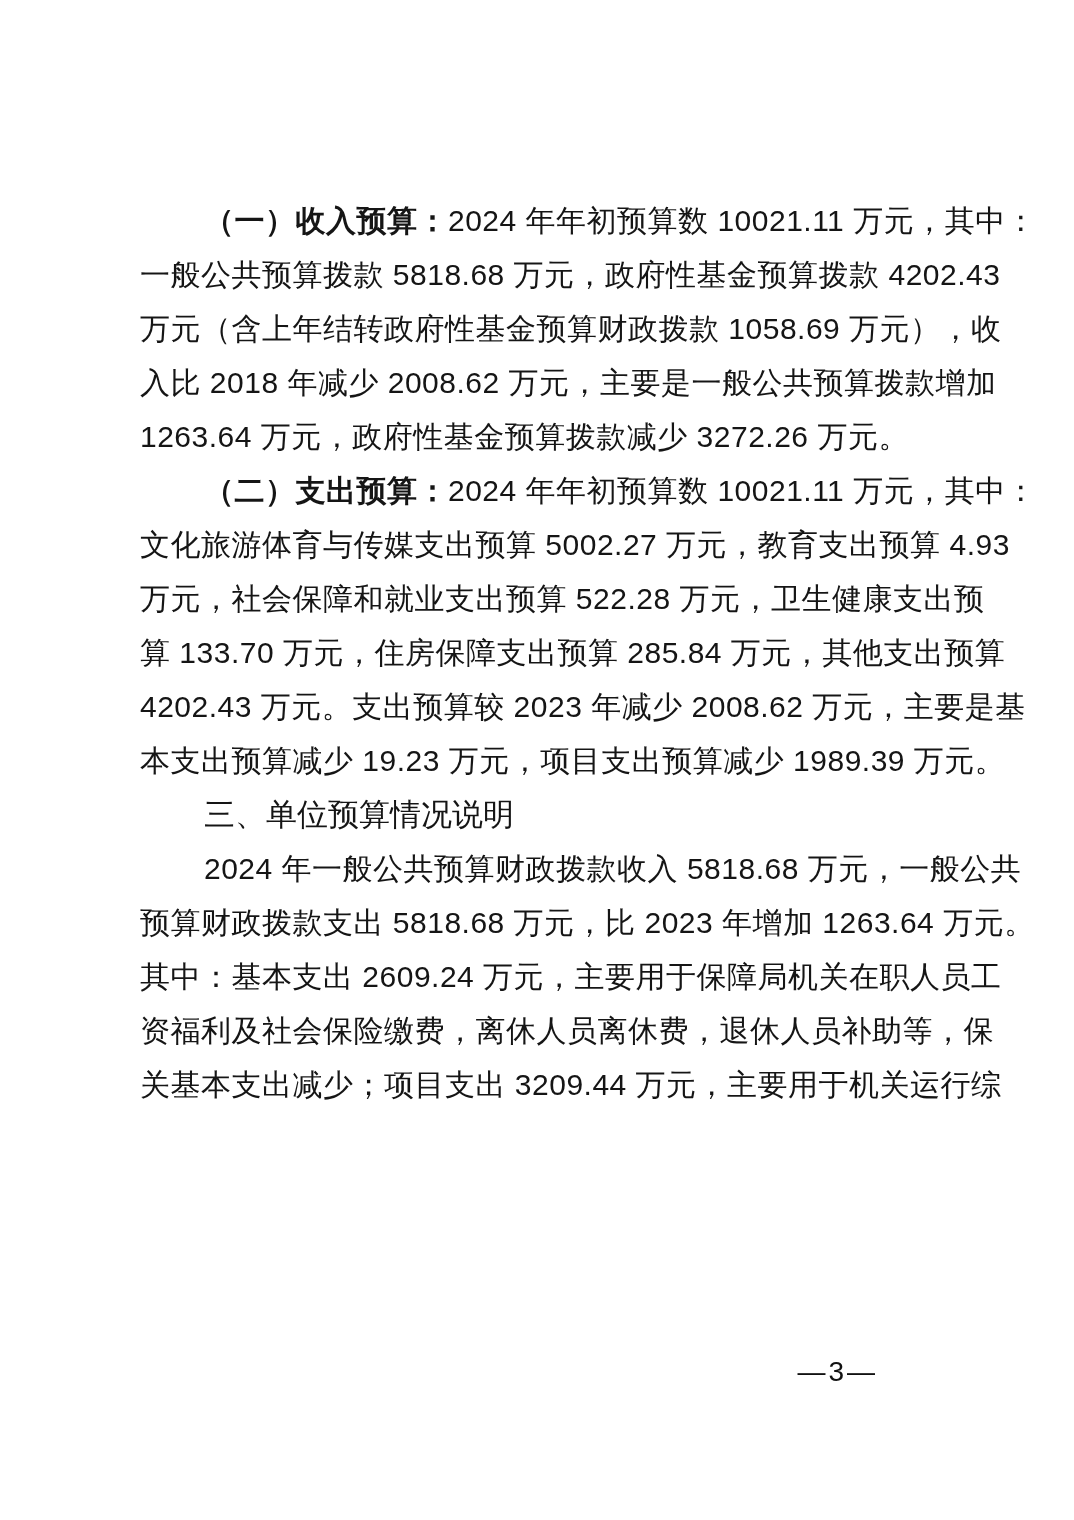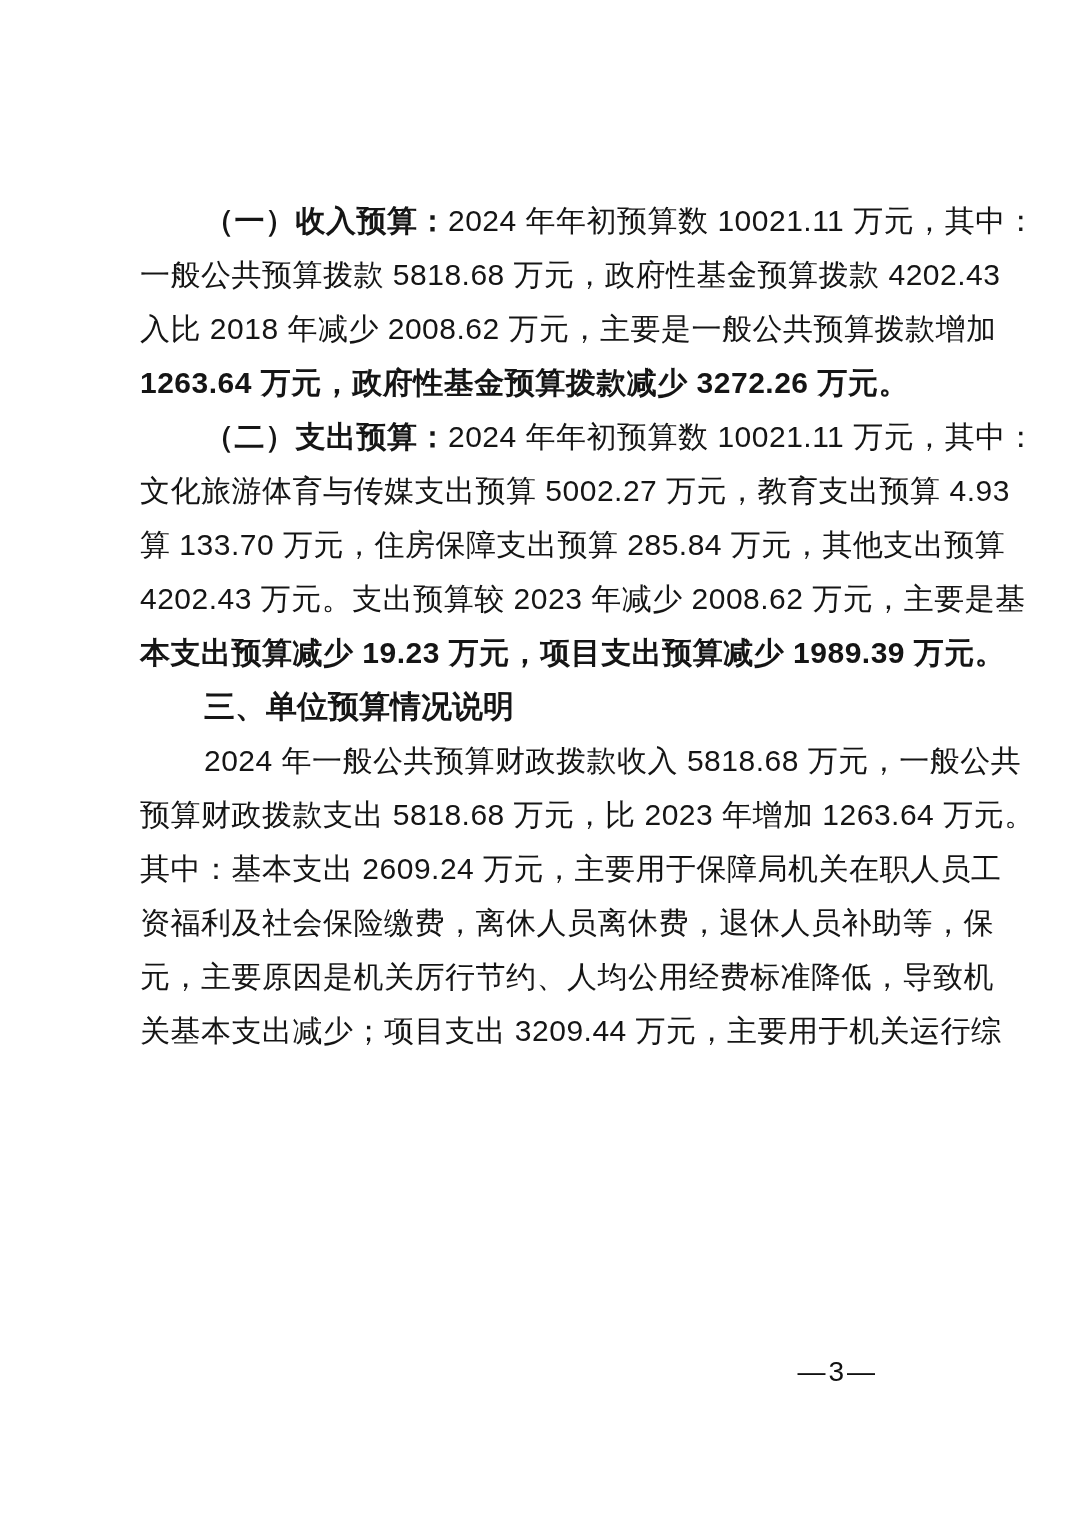--- a/index.html
+++ b/index.html
@@ -35,34 +35,33 @@
     letter-spacing: 0.5px;
     text-align: justify;
     text-align-last: justify;
     -moz-text-align-last: justify;
     white-space: nowrap;
     overflow: visible;
   }
   .line.lastline {
     text-align: right;
     text-align-last: left;
-    font-weight: bold;
     -moz-text-align-last: left;
   }
   .line.indent {
     text-indent: 64px;
   }
   .lead {
     font-weight: 700;
   }
   .heading-line {
     height: 54px;
     line-height: 54px;
     font-size: 31px;
-    font-weight: 700;
+    font-weight: 400;
     text-indent: 64px;
     font-family: "Liberation Sans", "DejaVu Sans", sans-serif;
     text-align: left;
     text-align-last: left;
     -moz-text-align-last: left;
   }
   .page-number {
     position: absolute;
     top: 1348px;
     right: 139px;
@@ -75,35 +74,36 @@
 </style>
 </head>
 <body>
 
 <div class="page">
 
   <div class="body-text">
 
     <div class="line indent"><span class="lead">（一）收入预算：</span><span>2024 年年初预算数 10021.11 万元，其中：</span></div>
     <div class="line">一般公共预算拨款 5818.68 万元，政府性基金预算拨款 4202.43</div>
+    <div class="line">万元（含上年结转政府性基金预算财政拨款 1058.69 万元），收</div>
     <div class="line">入比 2018 年减少 2008.62 万元，主要是一般公共预算拨款增加</div>
     <div class="line lastline">1263.64 万元，政府性基金预算拨款减少 3272.26 万元。</div>
 
     <div class="line indent"><span class="lead">（二）支出预算：</span><span>2024 年年初预算数 10021.11 万元，其中：</span></div>
     <div class="line">文化旅游体育与传媒支出预算 5002.27 万元，教育支出预算 4.93</div>
+    <div class="line">万元，社会保障和就业支出预算 522.28 万元，卫生健康支出预</div>
     <div class="line">算 133.70 万元，住房保障支出预算 285.84 万元，其他支出预算</div>
     <div class="line">4202.43 万元。支出预算较 2023 年减少 2008.62 万元，主要是基</div>
     <div class="line lastline">本支出预算减少 19.23 万元，项目支出预算减少 1989.39 万元。</div>
 
     <div class="heading-line">三、单位预算情况说明</div>
 
     <div class="line indent">2024 年一般公共预算财政拨款收入 5818.68 万元，一般公共</div>
     <div class="line">预算财政拨款支出 5818.68 万元，比 2023 年增加 1263.64 万元。</div>
     <div class="line">其中：基本支出 2609.24 万元，主要用于保障局机关在职人员工</div>
     <div class="line">资福利及社会保险缴费，离休人员离休费，退休人员补助等，保</div>
-    <div class="line">元，主要原因是机关厉行节约、人均公用经费标准降低，导致机</div>
     <div class="line">关基本支出减少；项目支出 3209.44 万元，主要用于机关运行综</div>
 
   </div>
 
   <div class="page-number">—3—</div>
 
 </div>
 
 </body></html>

